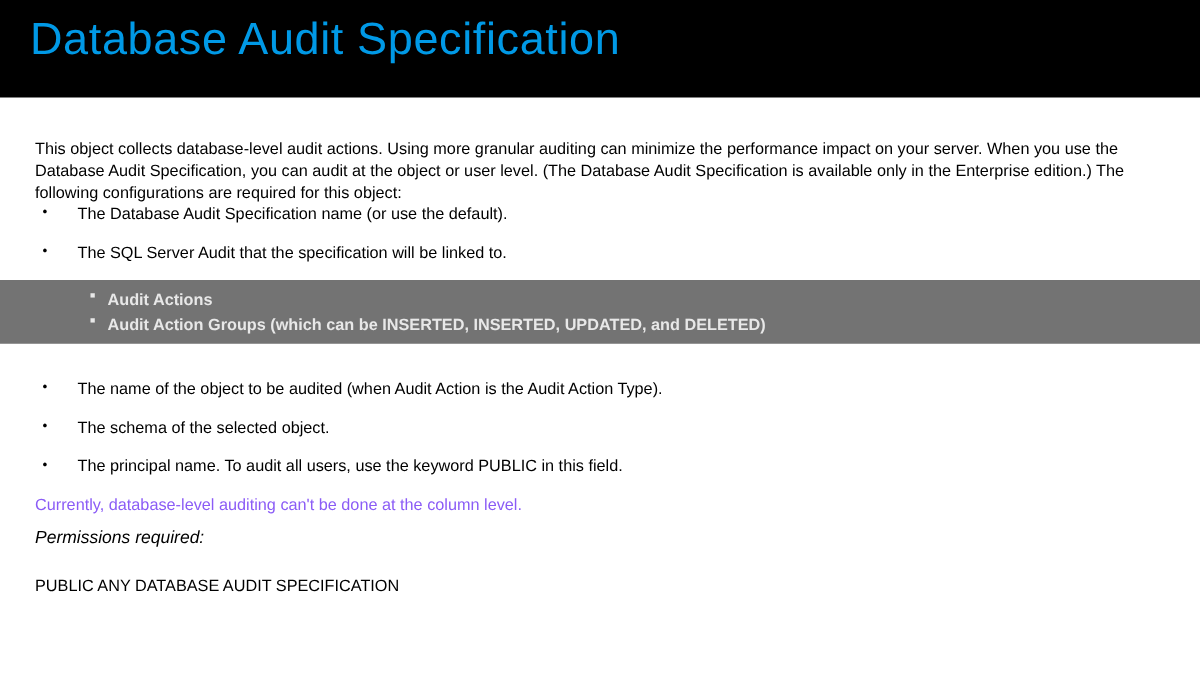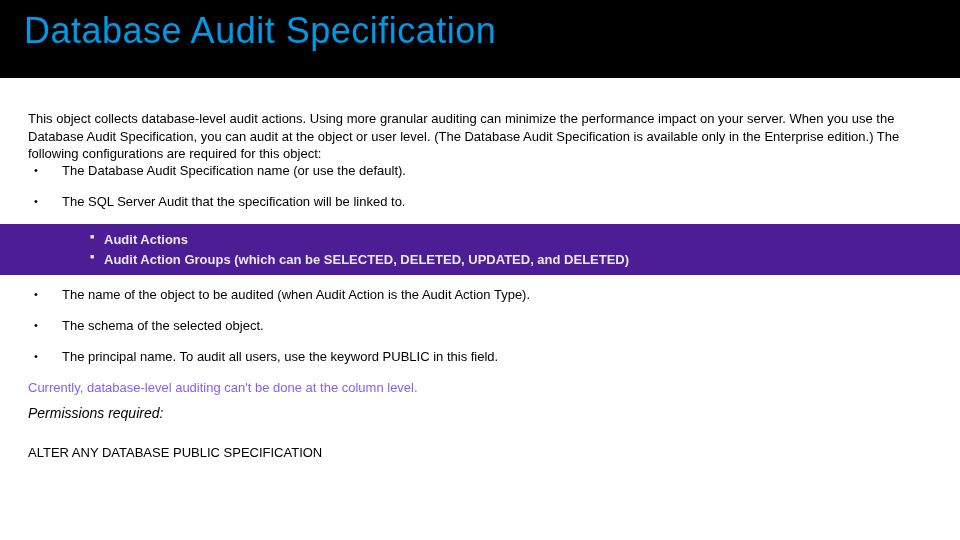--- a/index.html
+++ b/index.html
@@ -42,23 +42,23 @@
     color: #000;
   }
   ul.main-list > li::before {
     content: "•";
     position: absolute;
     left: 0;
     top: 0;
     font-size: 11px;
   }
   .dark-band {
-    background: #4c1d95;
-    margin: 0 -28px 12px -28px;
-    padding: 6px 28px 6px 90px;
+    background: #737373;
+    margin: 0 -28px 28px -28px;
+    padding: 6px 28px 6px 72px;
   }
   .dark-band ul {
     list-style: none;
   }
   .dark-band li {
     color: #e8e8e8;
     font-size: 13px;
     font-weight: 600;
     position: relative;
     padding-left: 14px;
@@ -99,28 +99,28 @@
   <p class="intro">This object collects database-level audit actions. Using more granular auditing can minimize the performance impact on your server. When you use the Database Audit Specification, you can audit at the object or user level. (The Database Audit Specification is available only in the Enterprise edition.) The following configurations are required for this object:</p>
 
   <ul class="main-list">
     <li>The Database Audit Specification name (or use the default).</li>
     <li>The SQL Server Audit that the specification will be linked to.</li>
   </ul>
 
   <div class="dark-band">
     <ul>
       <li>Audit Actions</li>
-      <li>Audit Action Groups (which can be SELECTED, DELETED, UPDATED, and DELETED)</li>
+      <li>Audit Action Groups (which can be INSERTED, INSERTED, UPDATED, and DELETED)</li>
     </ul>
   </div>
 
   <ul class="main-list">
     <li>The name of the object to be audited (when Audit Action is the Audit Action Type).</li>
     <li>The schema of the selected object.</li>
     <li>The principal name. To audit all users, use the keyword PUBLIC in this field.</li>
   </ul>
 
   <p class="note">Currently, database-level auditing can't be done at the column level.</p>
 
   <p class="perm-heading">Permissions required:</p>
-  <p class="perm-line">ALTER ANY DATABASE PUBLIC SPECIFICATION</p>
+  <p class="perm-line">PUBLIC ANY DATABASE AUDIT SPECIFICATION</p>
 
 </div>
 
 </body></html>

